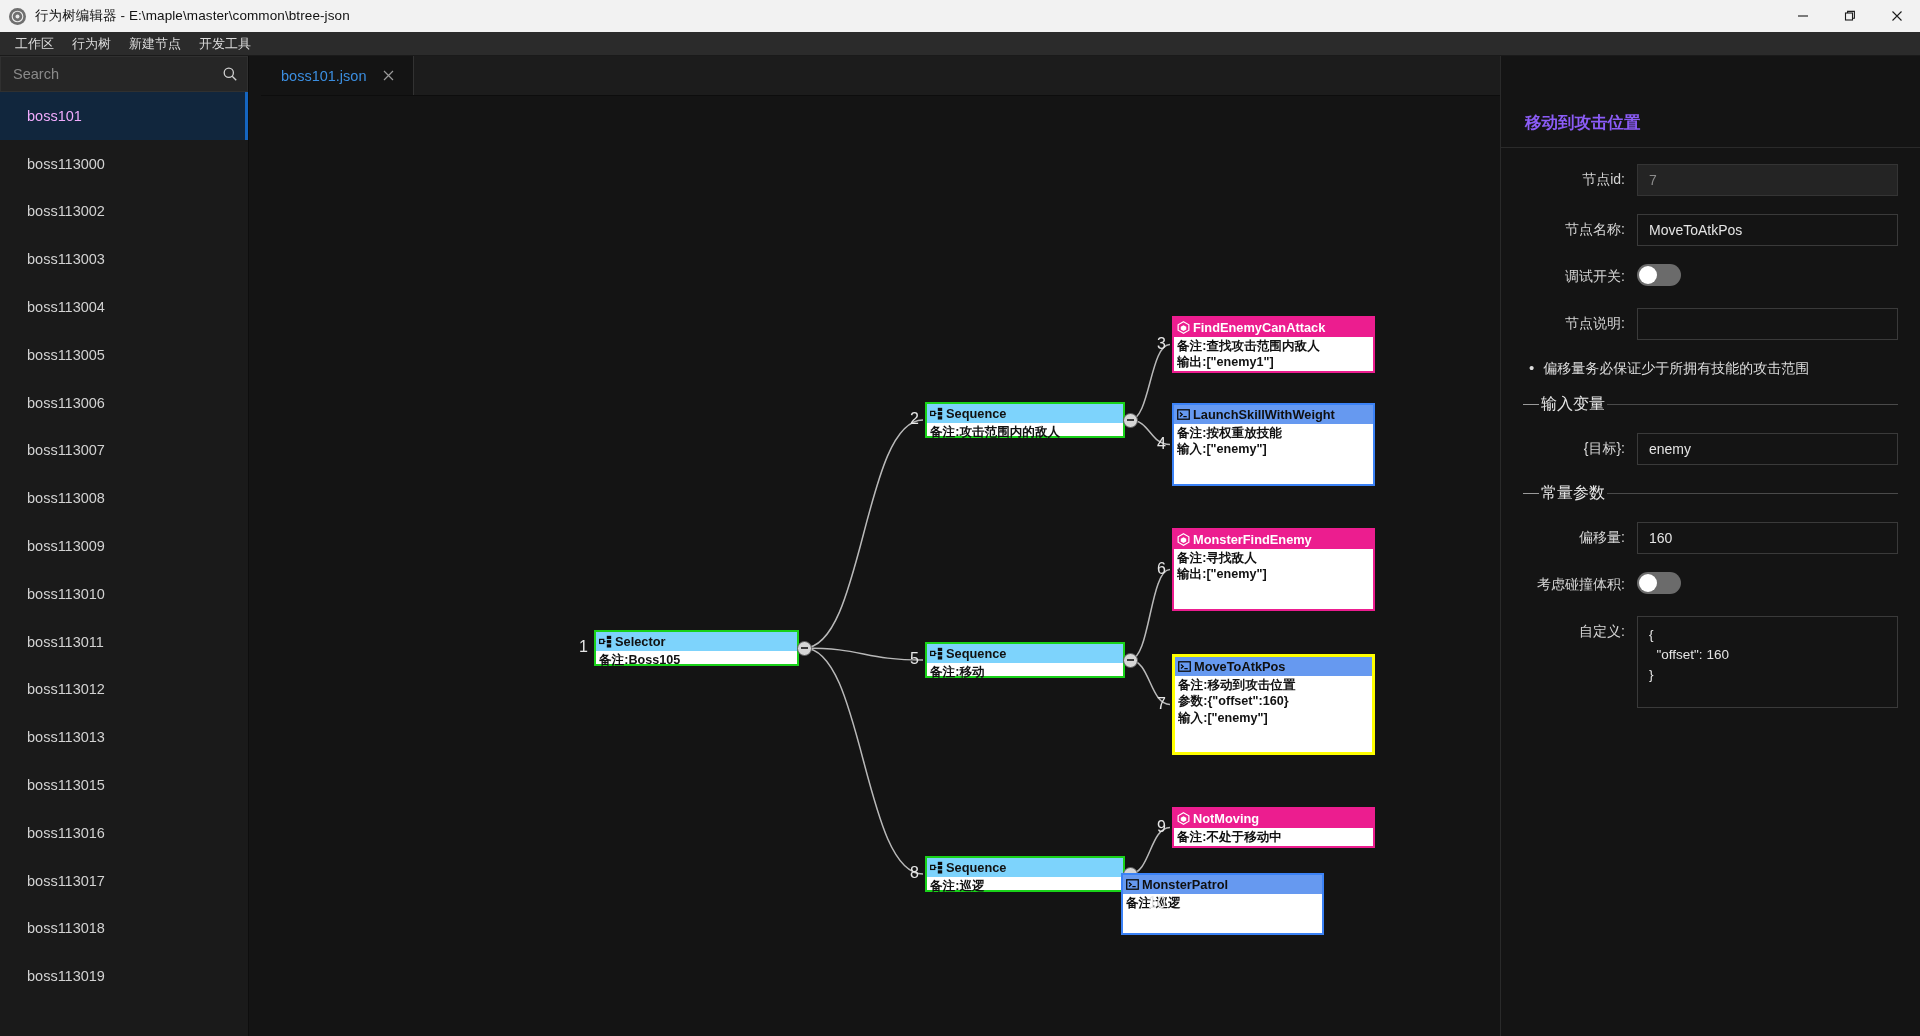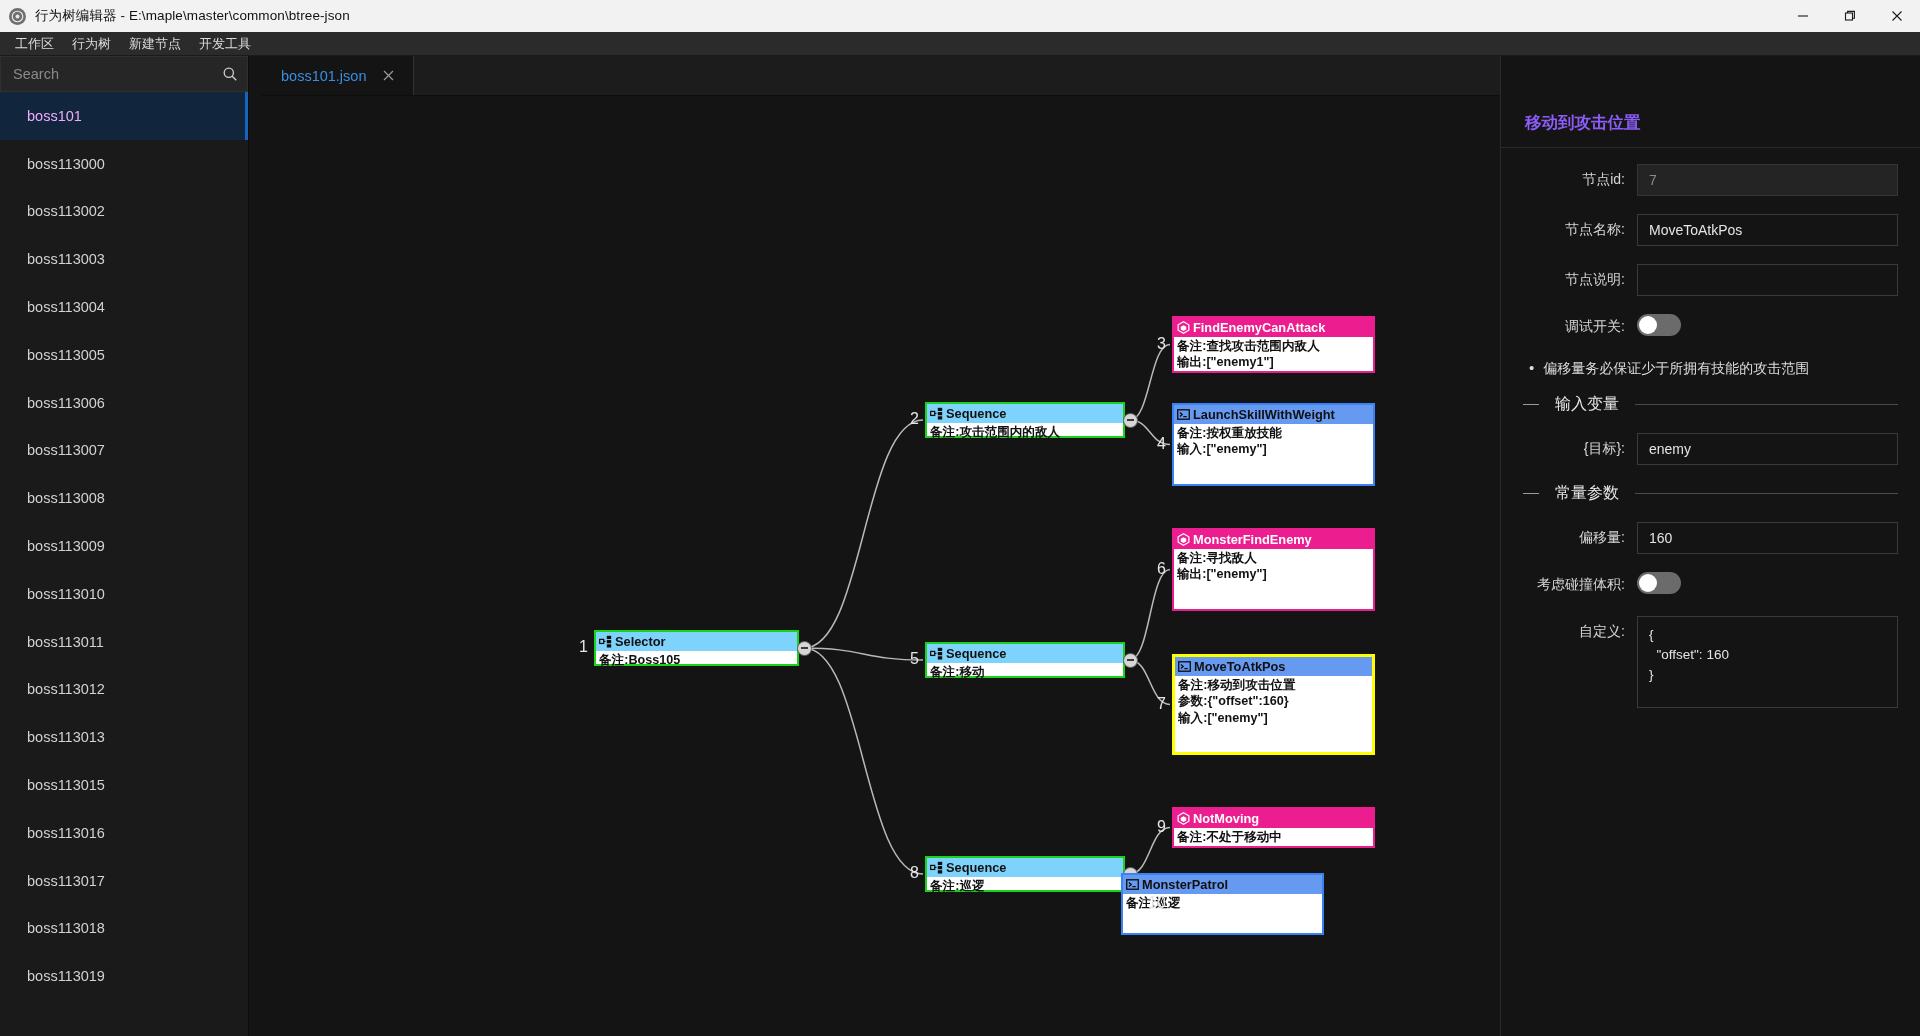--- a/index.html
+++ b/index.html
@@ -166,21 +166,21 @@
     content: ""; position: absolute; left: 2px; top: 2px;
     width: 18px; height: 18px; border-radius: 50%; background: #fff;
   }
   .note-list { margin: 0 0 16px 0; padding-left: 0; list-style: none; }
   .note-item {
     font-size: 14px; color: #dcdcdc; display: flex; gap: 9px;
     align-items: flex-start; padding-left: 18px; line-height: 20px;
   }
   .note-bullet { color: #dcdcdc; font-size: 15px; line-height: 19px; }
   .section-head {
-    display: flex; align-items: center; gap: 16px; margin: 16px 0 18px 0;
+    display: flex; align-items: center; gap: 2px; margin: 16px 0 18px 0;
   }
   .section-dash { width: 16px; height: 1.5px; background: #9a9a9a; margin-left: 12px; }
   .section-title { font-size: 16px; color: #e8e8e8; white-space: nowrap; }
   .section-rule { flex: 1; height: 1px; background: #4a4a4a; }
   .ta {
     width: 100%; height: 92px; background: #141414; border: 1px solid #3a3a3a;
     color: #e4e4e4; font-size: 13.5px; padding: 8px 11px; outline: none;
     resize: none; line-height: 20px;
     font-family: "Liberation Sans", sans-serif;
   }
@@ -511,30 +511,30 @@
       </div>
 
       <div class="field-row">
         <div class="field-label">节点名称:</div>
         <div class="field-ctrl">
           <input class="txt" value="MoveToAtkPos" style="">
         </div>
       </div>
 
       <div class="field-row">
+        <div class="field-label">调试开关:</div>
+        <div class="field-ctrl">
+          <span class="toggle"></span>
+        </div>
+      </div>
+
+      <div class="field-row">
         <div class="field-label">节点说明:</div>
         <div class="field-ctrl">
           <input class="txt" value="" style="">
-        </div>
-      </div>
-
-      <div class="field-row">
-        <div class="field-label">调试开关:</div>
-        <div class="field-ctrl">
-          <span class="toggle"></span>
         </div>
       </div>
 
       <ul class="note-list" id="note-list">
           <li class="note-item">
             <span class="note-bullet">•</span>
             <span>偏移量务必保证少于所拥有技能的攻击范围</span>
           </li>
         </ul>
 

